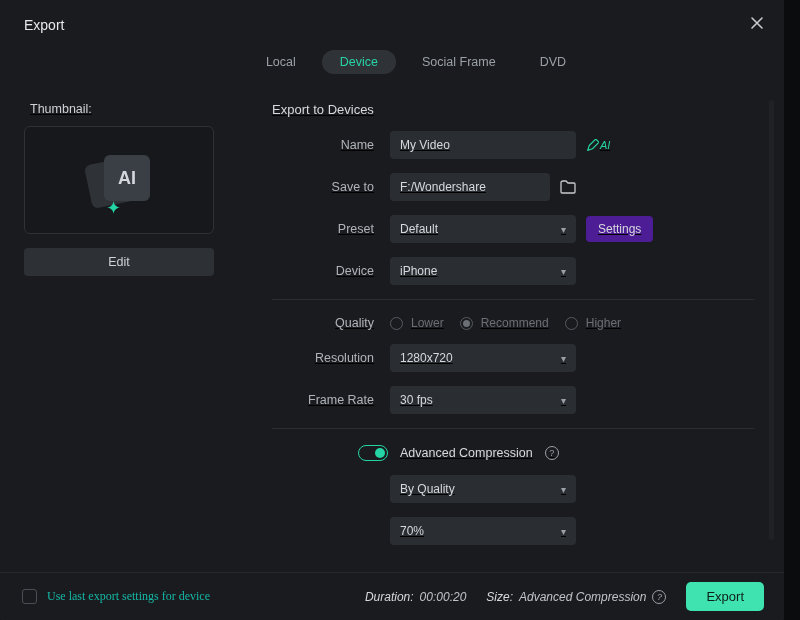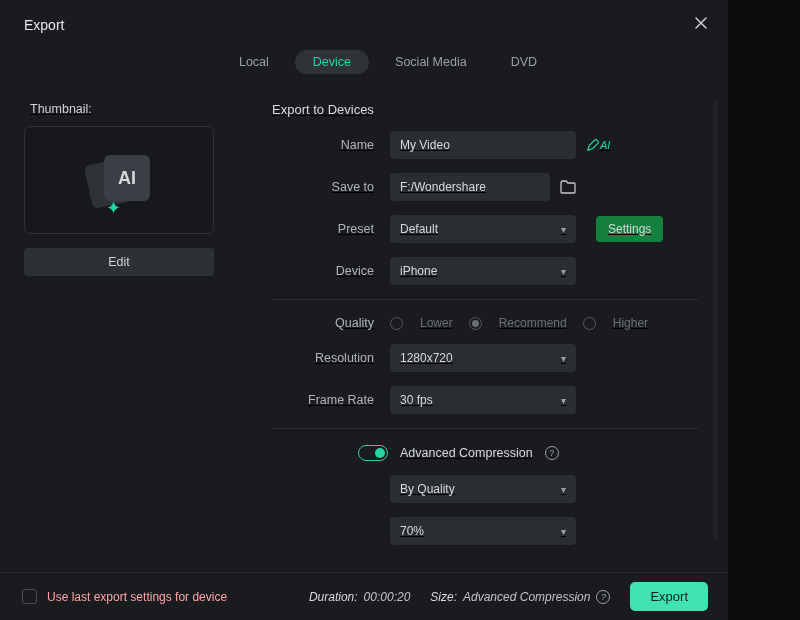--- a/index.html
+++ b/index.html
@@ -1,17 +1,17 @@
 <!DOCTYPE html>
 <html><head>
 <meta charset="utf-8">
 <style>
 * { margin: 0; padding: 0; box-sizing: border-box; font-family: -apple-system, BlinkMacSystemFont, "Segoe UI", Arial, sans-serif; }
 html, body { width: 800px; height: 620px; background: #0b0c0e; overflow: hidden; }
-.window { width: 728px; height: 620px; background: #1a1b1e; border-radius: 1px; position: relative; }
+.window { width: 784px; height: 620px; background: #1a1b1e; border-radius: 1px; position: relative; }
 .titlebar { display: flex; justify-content: space-between; align-items: center; padding: 16px 20px 10px 24px; }
 .title { color: #e6e8eb; font-size: 14px; font-weight: 500; }
 .close { color: #c8cacd; cursor: pointer; }
 .tabs { display: flex; justify-content: center; gap: 8px; padding: 6px 17px 14px; margin-left: 48px; }
 .tab { padding: 5px 18px; border-radius: 16px; font-size: 12.5px; color: #9aa0a6; cursor: pointer; }
 .tab.active { background: #2f3338; color: #25d4a4; }
 .body { display: flex; padding: 0 18px 0 24px; gap: 22px; height: 480px; text-decoration: underline; }
 .left { width: 214px; }
 .left-label { color: #cfd2d6; font-size: 12.5px; margin: 14px 0 10px 6px; }
 .thumb-box { width: 190px; height: 108px; background: #17181b; border: 1px solid #2e3136; border-radius: 6px; display: flex; align-items: center; justify-content: center; }
@@ -25,34 +25,34 @@
 .rscroll { position:absolute; right:-8px; top:12px; width:5px; height:440px; background:#202226; border-radius:3px; }
 .sect-title { color: #d6d9dd; font-size: 13px; margin: 14px 0 14px 12px; }
 .row { display: flex; align-items: center; margin-bottom: 14px; }
 .row .label { width: 130px; text-align: right; padding-right: 16px; color: #b0b4ba; font-size: 12.5px; }
 .field { width: 186px; height: 28px; background: #2a2d32; border-radius: 4px; color: #d6d9dd; font-size: 12px; padding: 0 10px; display: flex; align-items: center; justify-content: space-between; }
 .field input { background: transparent; border: none; color: #d6d9dd; font-size: 12px; width: 100%; outline: none; }
 .chev { color: #9aa0a6; font-size: 10px; }
 .ai-edit { color: #25d4a4; margin-left: 10px; display: flex; align-items: center; font-size: 11px; font-style: italic; cursor: pointer; }
 .ai-edit svg { margin-right: 1px; }
 .folder { color: #c8cacd; margin-left: 10px; cursor: pointer; display:flex; align-items:center; }
-.settings-btn { margin-left: 20px; padding: 6px 12px; background: #15803d; color: #d6d9dd; font-size: 12px; border: none; border-radius: 4px; cursor: pointer; }
+.settings-btn { margin-left: 10px; padding: 6px 12px; background: #4c1d95; color: #d6d9dd; font-size: 12px; border: none; border-radius: 4px; cursor: pointer; }
 .divider { border: none; border-top: 1px solid #2b2e33; margin: 6px 12px 16px 12px; }
 .radio-group { display: flex; gap: 16px; align-items: center; }
-.radio { display: flex; align-items: flex-end; gap: 17px; color: #6b6f75; font-size: 12px; cursor: pointer; }
+.radio { display: flex; align-items: flex-end; gap: 8px; color: #6b6f75; font-size: 12px; cursor: pointer; }
 .radio .dot { width: 13px; height: 13px; border-radius: 50%; border: 1.5px solid #55595f; display:inline-block; position:relative; }
 .radio.sel .dot::after { content:""; position:absolute; inset:2px; border-radius:50%; background:#6b6f75; }
 .toggle-row { display:flex; align-items:center; gap:12px; margin: 2px 0 14px 98px; }
 .toggle { width: 30px; height: 16px; background: transparent; border: 1.5px solid #25d4a4; border-radius: 10px; position: relative; cursor: pointer; }
 .toggle .knob { position: absolute; right: 2px; top: 1.5px; width: 10px; height: 10px; border-radius: 50%; background: #25d4a4; }
 .ac-label { color: #d6d9dd; font-size: 12.5px; }
 .help { width:14px; height:14px; border:1.2px solid #9aa0a6; border-radius:50%; color:#9aa0a6; font-size:9px; display:flex; align-items:center; justify-content:center; cursor:pointer; }
 .footer { position:absolute; bottom:0; left:0; right:0; height:48px; border-top:1px solid #26282c; display:flex; align-items:center; padding:0 20px 0 22px; }
 .chk { width:15px; height:15px; border:1.5px solid #4a4e54; border-radius:3px; margin-right:10px; cursor:pointer; }
-.chk-label { color:#fca5a5; font-size:12px; flex:0 0 auto; }
+.chk-label { color:#14b8a6; font-size:12px; flex:0 0 auto;font-family:Liberation Serif, serif; }
 .spacer { flex:1; }
 .meta { color:#c0c3c8; font-size:12px; margin-right:20px; display:flex; align-items:center; gap:6px;font-style:italic; }
 .meta b { color:#d6d9dd; font-weight:500; }
 .export-btn { background:#3fe3b0; color:#0e1f19; font-size:13px; font-weight:500; padding:7px 20px; border:none; border-radius:5px; cursor:pointer; }
 </style>
 </head>
 <body>
 
 <div class="window">
   <div class="titlebar">
@@ -60,21 +60,21 @@
     <div class="close">
       <svg width="14" height="14" viewBox="0 0 14 14">
           <path d="M2 2 L12 12 M12 2 L2 12" stroke="currentColor" stroke-width="1.6" stroke-linecap="round"></path>
         </svg>
     </div>
   </div>
 
   <div class="tabs">
     <div class="tab">Local</div>
     <div class="tab active">Device</div>
-    <div class="tab">Social Media</div>
+    <div class="tab">Social Frame</div>
     <div class="tab">DVD</div>
   </div>
 
   <div class="body">
     <div class="left">
       <div class="left-label">Thumbnail:</div>
       <div class="thumb-box">
         <div class="thumb-ai">
           <span class="card back"></span>
           <span class="card front">AI</span>

